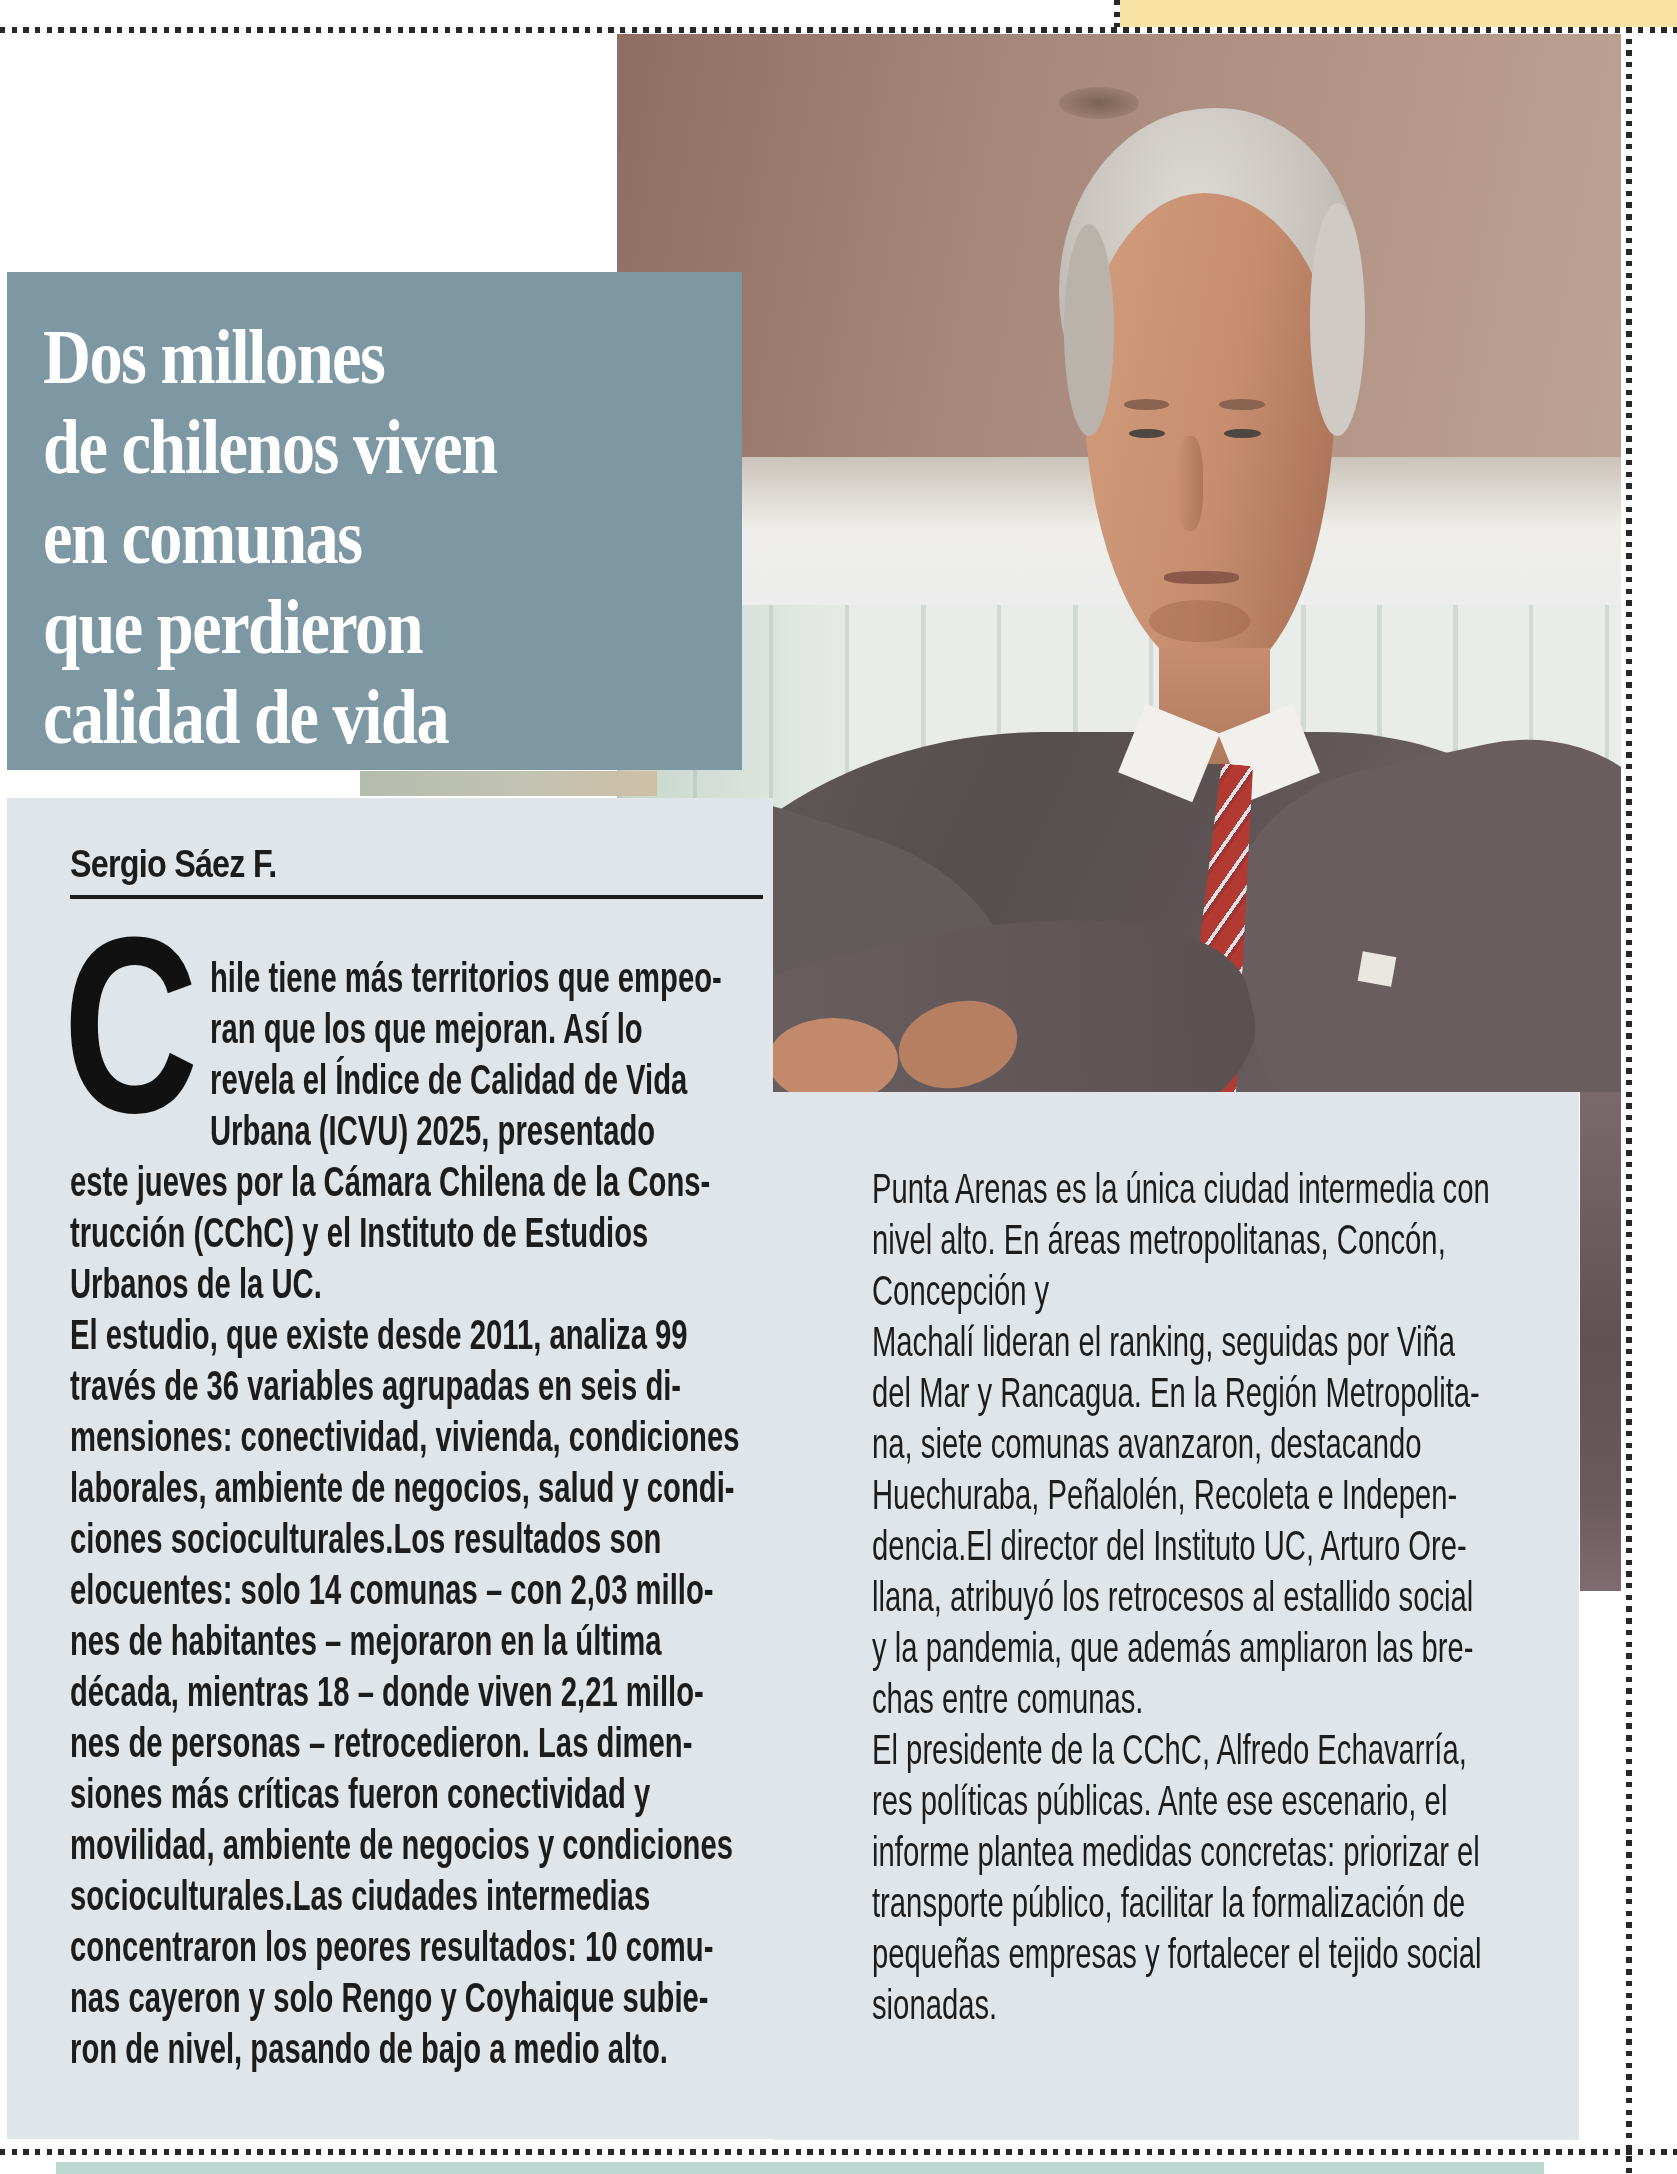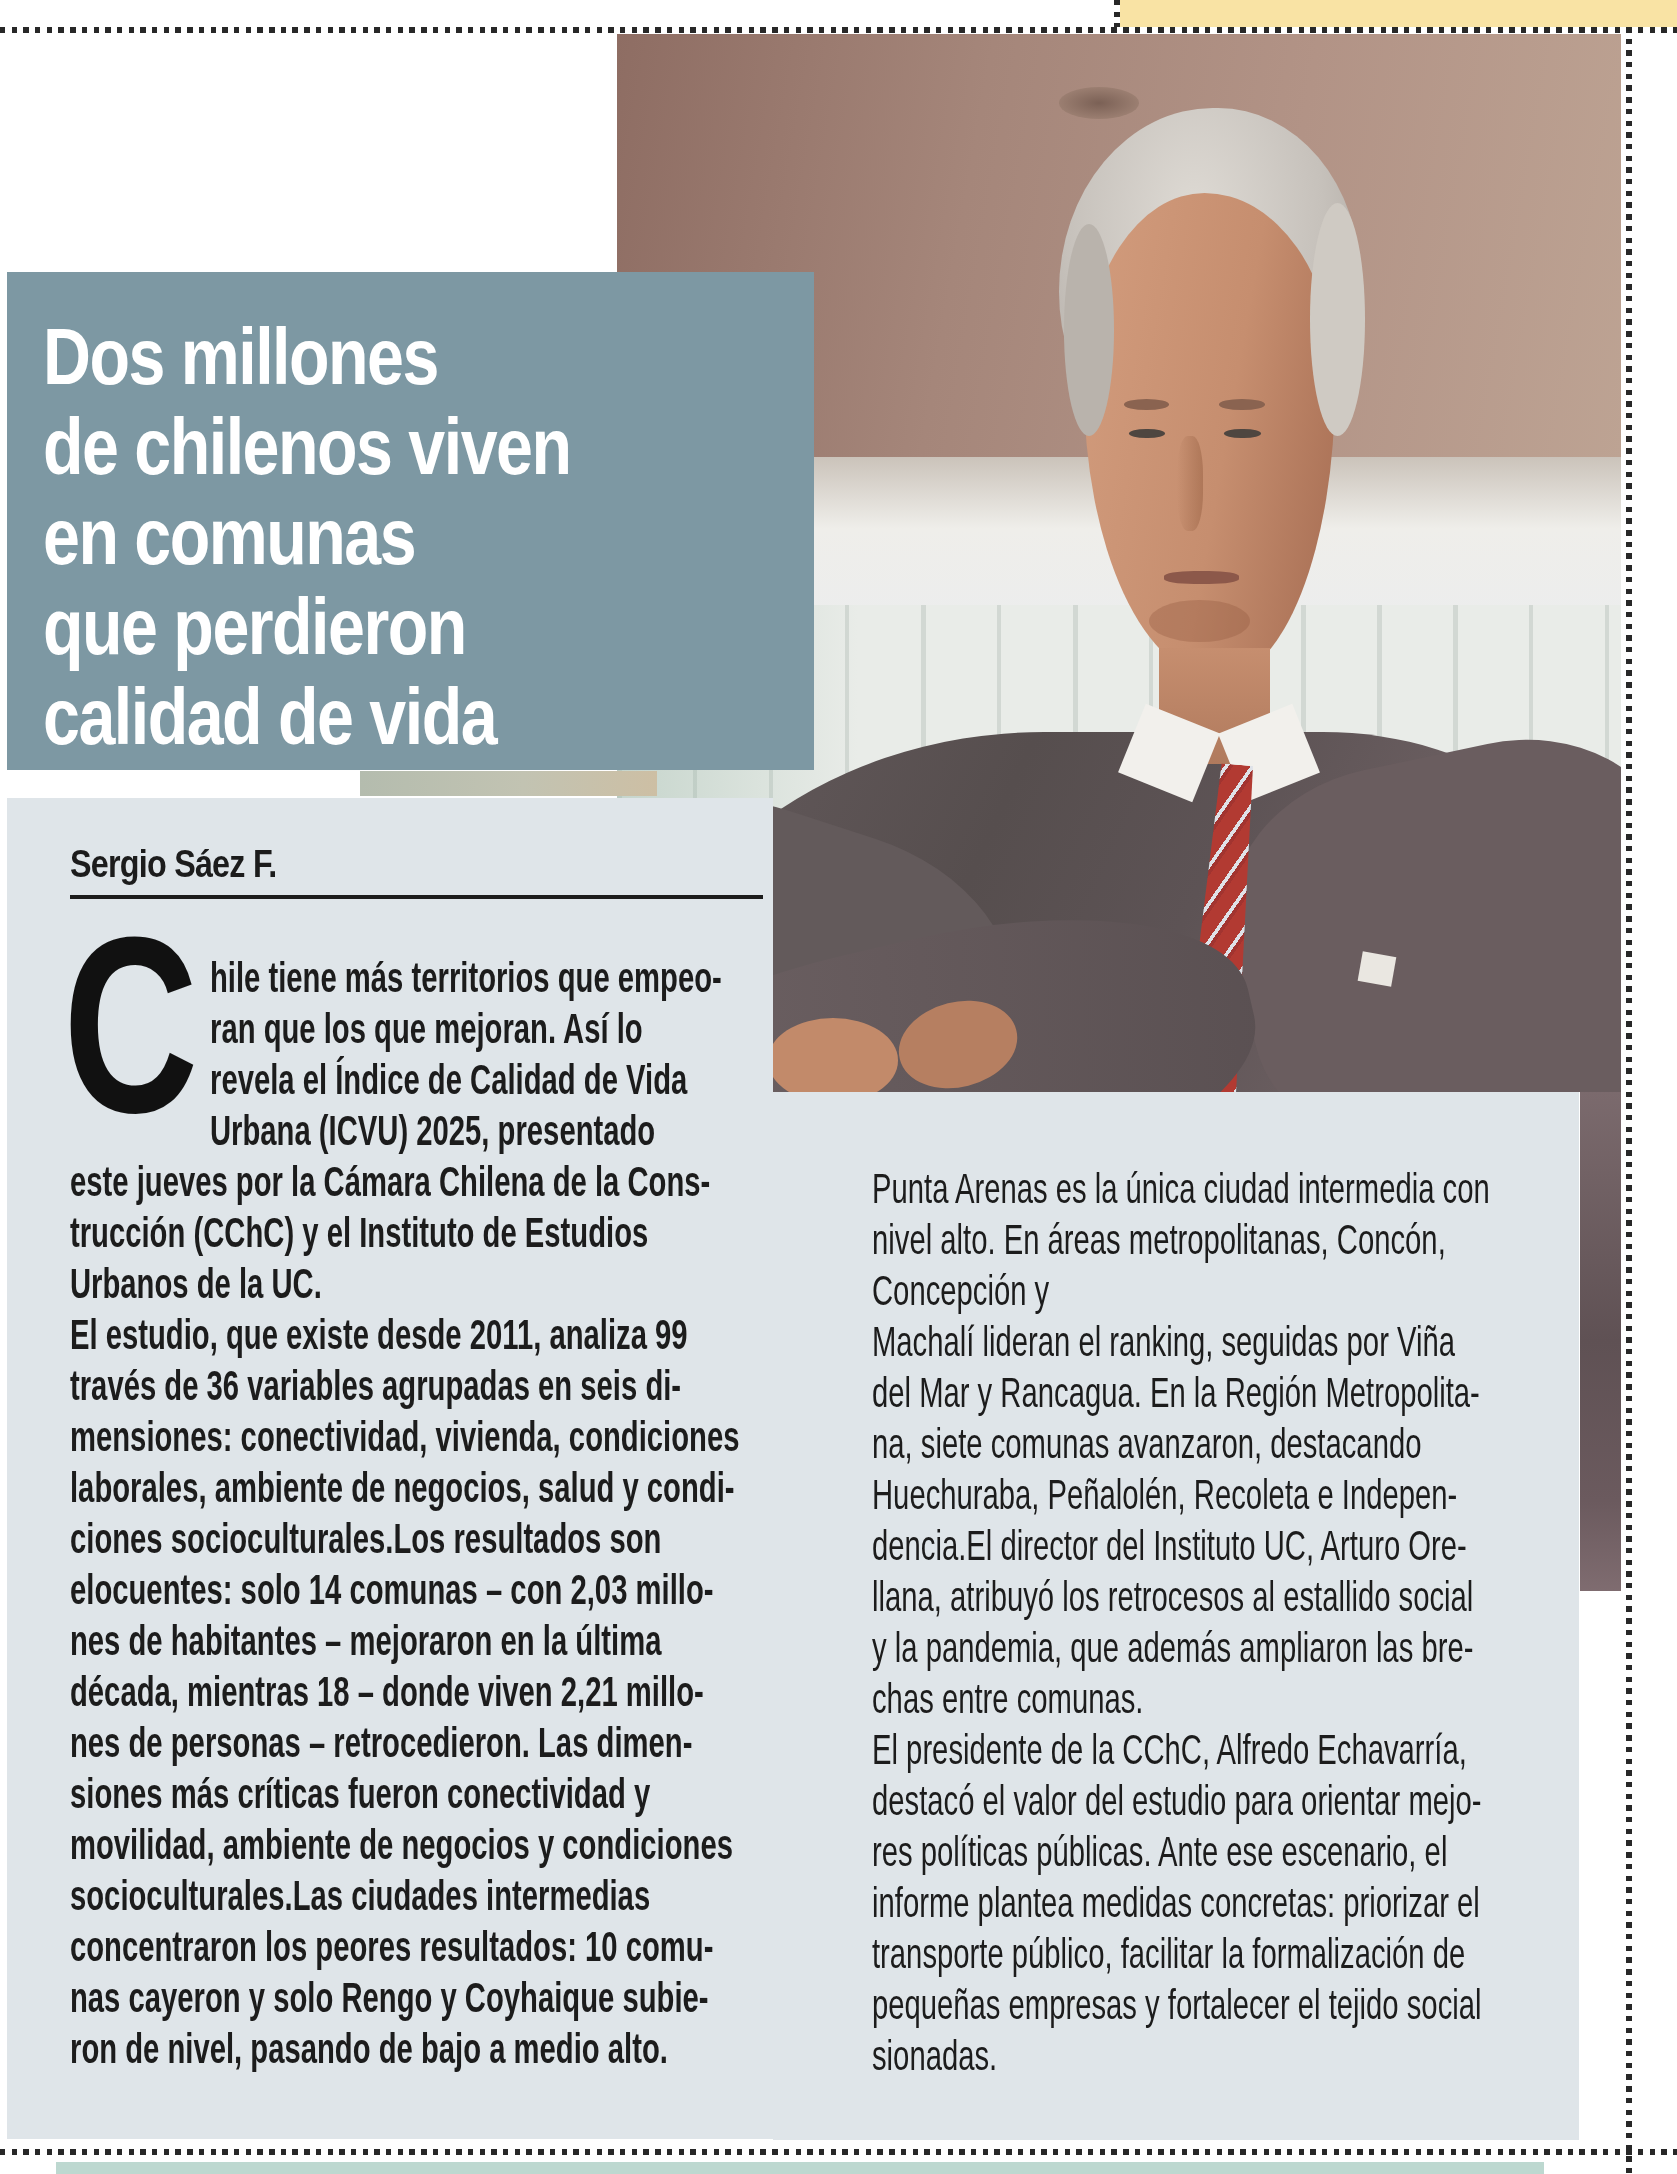--- a/index.html
+++ b/index.html
@@ -16,22 +16,22 @@
   .bottom-band{left:56px;top:2162px;width:1488px;height:12.6px;background:var(--bottom-band);}
   .tan-sliver{left:360px;top:771px;width:297px;height:25px;
       background:linear-gradient(90deg,#b4bcae 0%,#c2c3b2 55%,#cdbfa4 100%);}
 
   
   .panel{background:var(--panel-bg);}
   .panel-a{left:7.2px;top:798px;width:766px;height:1341px;}
   .panel-b{left:773px;top:1092px;width:806px;height:1048px;}
 
   
-  .headline-block{left:7.2px;top:272px;width:807px;height:498px;background:var(--teal-block);
-      padding-left:36px;padding-top:40px;box-sizing:border-box;}
+  .headline-block{left:7.2px;top:272px;width:735px;height:498px;background:var(--teal-block);
+      padding-left:36px;padding-top:40px;box-sizing:border-box;font-family:Liberation Serif, serif;}
   .headline-block .text-line{height:90px;white-space:nowrap;}
   .headline-block .cond{display:inline-block;transform:scaleX(.84);transform-origin:0 50%;
       font-size:79px;line-height:90px;font-weight:bold;color:var(--headline-text);letter-spacing:-1.8px;}
 
   
   .byline{left:70px;top:844px;font-weight:bold;white-space:nowrap;}
   .byline .cond{display:inline-block;transform:scaleX(.85);transform-origin:0 50%;
       font-size:38px;line-height:40px;letter-spacing:-0.9px;}
   .byline-rule{left:70px;top:895px;width:693px;height:3.6px;background:var(--ink);}
 
@@ -193,21 +193,20 @@
       <div class="text-line"><span class="cond">Concepción y</span></div>
       <div class="text-line"><span class="cond">Machalí lideran el ranking, seguidas por Viña</span></div>
       <div class="text-line"><span class="cond">del Mar y Rancagua. En la Región Metropolita-</span></div>
       <div class="text-line"><span class="cond">na, siete comunas avanzaron, destacando</span></div>
       <div class="text-line"><span class="cond">Huechuraba, Peñalolén, Recoleta e Indepen-</span></div>
       <div class="text-line"><span class="cond">dencia.El director del Instituto UC, Arturo Ore-</span></div>
       <div class="text-line"><span class="cond">llana, atribuyó los retrocesos al estallido social</span></div>
       <div class="text-line"><span class="cond">y la pandemia, que además ampliaron las bre-</span></div>
       <div class="text-line"><span class="cond">chas entre comunas.</span></div>
       <div class="text-line"><span class="cond">El presidente de la CChC, Alfredo Echavarría,</span></div>
-      <div class="text-line"><span class="cond">destacó el valor del estudio para orientar mejo-</span></div>
       <div class="text-line"><span class="cond">res políticas públicas. Ante ese escenario, el</span></div>
       <div class="text-line"><span class="cond">informe plantea medidas concretas: priorizar el</span></div>
       <div class="text-line"><span class="cond">transporte público, facilitar la formalización de</span></div>
       <div class="text-line"><span class="cond">pequeñas empresas y fortalecer el tejido social</span></div>
       <div class="text-line"><span class="cond">sionadas.</span></div>
     </div>
 
 </div>
 
 

